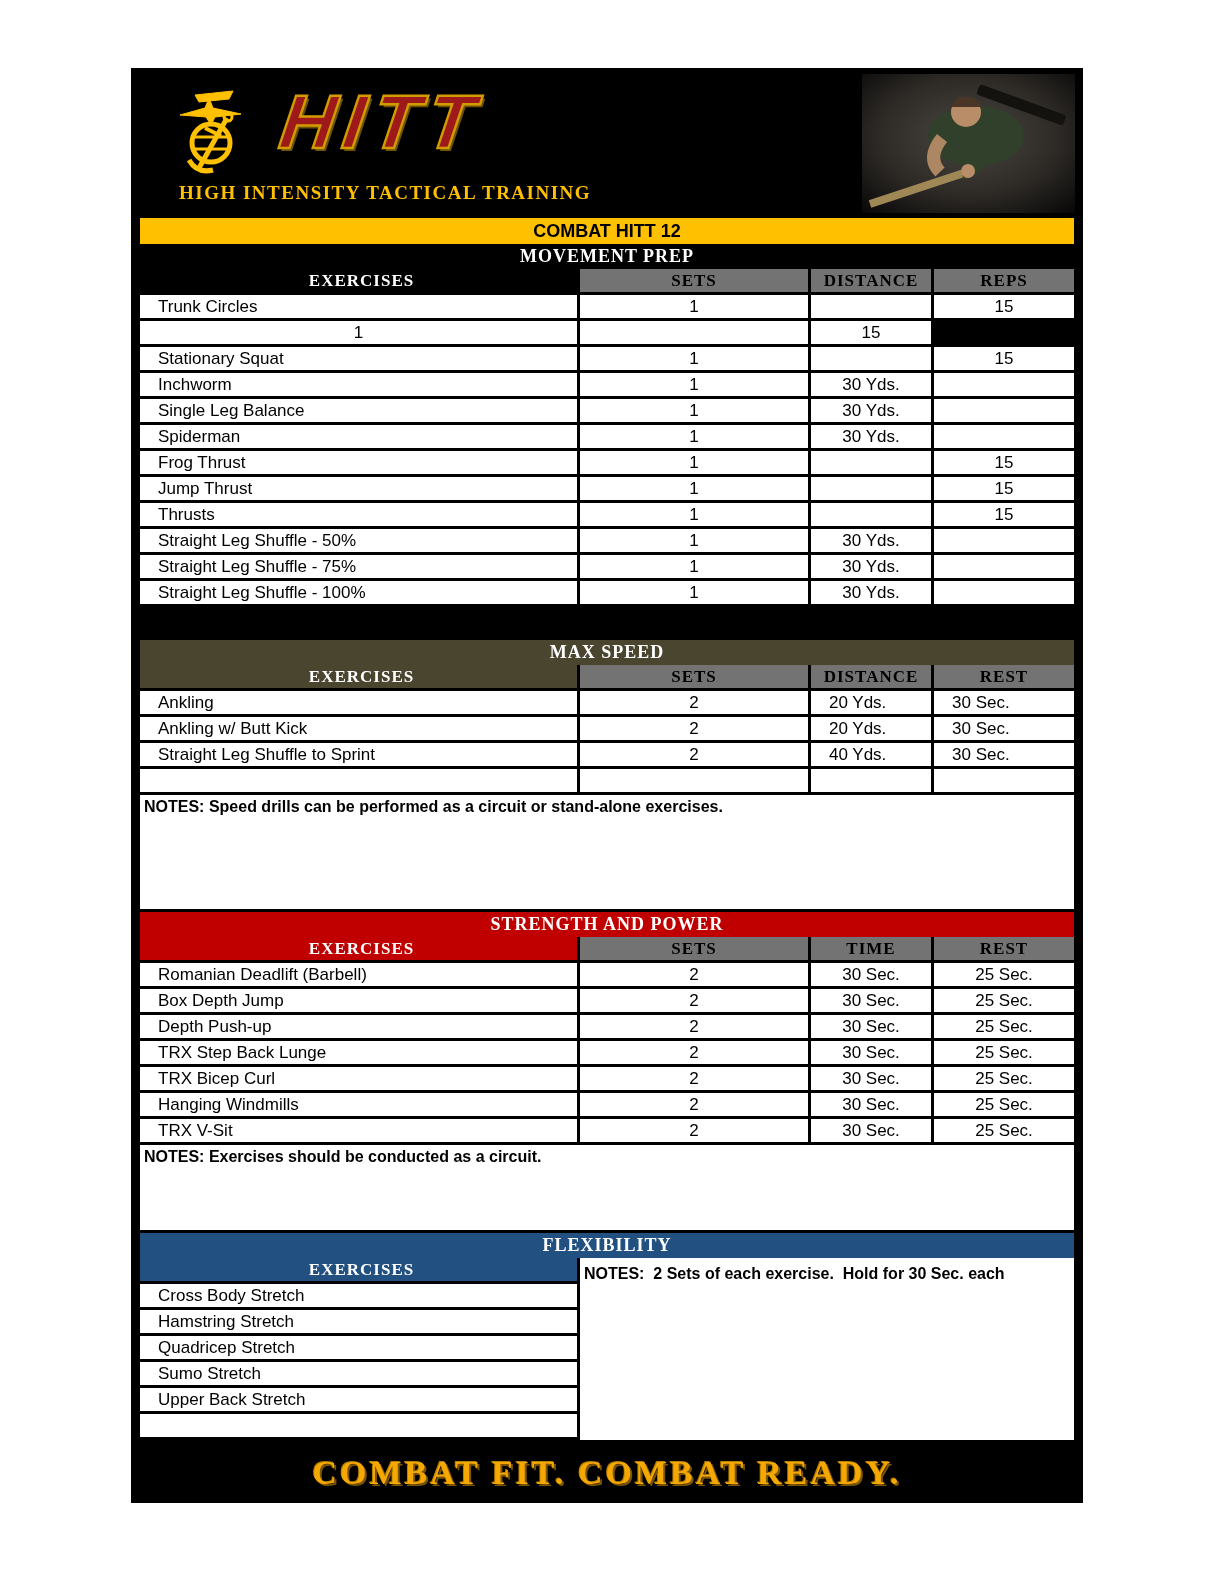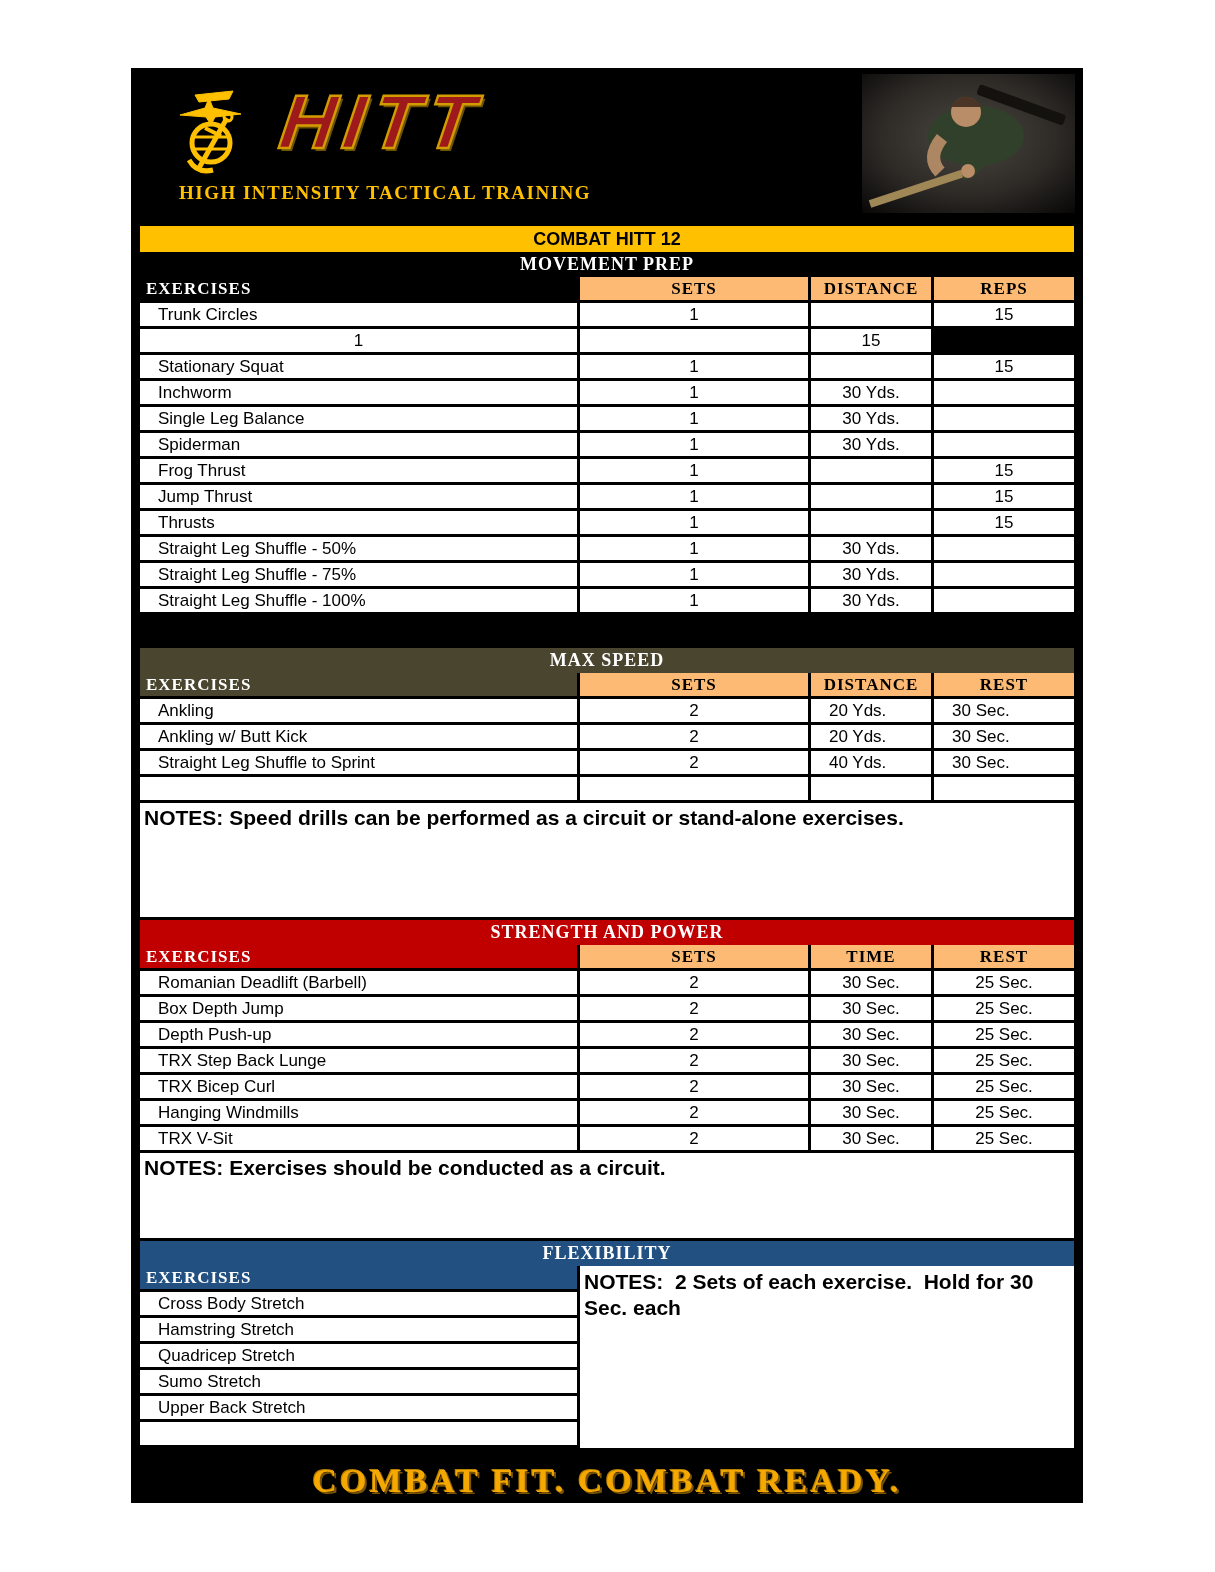--- a/index.html
+++ b/index.html
@@ -13,38 +13,38 @@
   .brand{position:absolute;left:150px;top:10px;font-style:italic;font-weight:800;
          font-size:76px;letter-spacing:8px;color:#9e1a1a;transform:skewX(-8deg);
          font-family:"Liberation Sans",sans-serif;
          -webkit-text-stroke:2.5px #d29b00;
          text-shadow:3px 3px 0 #6d5200;}
   .subtitle{position:absolute;left:48px;top:114px;font-family:"Liberation Serif",serif;
             font-weight:700;font-size:19px;letter-spacing:1.5px;color:#ffc000;}
   .photo{position:absolute;right:8px;top:6px;width:213px;height:139px;overflow:hidden;}
 
   
-  .content{position:absolute;left:9px;top:158px;width:934px;}
+  .content{position:absolute;left:9px;top:150px;width:934px;}
   .stencil{font-family:"Liberation Serif",serif;font-weight:700;letter-spacing:1px;}
 
   .title-bar{height:26px;line-height:26px;background:#ffc000;color:#000;text-align:center;
              font-weight:700;font-size:18px;}
   .section-bar{height:25px;line-height:25px;color:#fff;text-align:center;font-size:18px;}
 
   .trow{display:grid;grid-template-columns:437px 228px 120px 140px;gap:3px;margin-bottom:3px;}
   .flex-table .trow{grid-template-columns:437px;}
   .cell{background:#fff;height:23px;line-height:23px;font-size:17px;color:#000;
         overflow:hidden;white-space:nowrap;padding:0;}
   .cell.a-left{text-align:left;padding-left:18px;}
   .cell.a-center{text-align:center;}
-  .hdr{background:#fdba74;text-align:center;font-size:17px;}
-  .hdr-first{color:#fff;text-align:left;padding-left:6px;}
+  .hdr{background:#737373;text-align:center;font-size:17px;}
+  .hdr-first{color:#fff;text-align:center;padding-left:6px;}
 
   .notes-box{background:#fff;width:934px;box-sizing:border-box;margin-bottom:3px;
-             font-weight:700;font-size:21px;color:#000;padding:3px 4px;}
+             font-weight:700;font-size:16px;color:#000;padding:3px 4px;}
   .notes-speed{height:114px;}
   .notes-strength{height:85px;}
 
   .flex-wrap{display:flex;gap:3px;margin-bottom:0;}
   .flex-table{width:437px;}
   .flex-notes{width:494px;height:182px;margin-bottom:0;line-height:26px;white-space:pre-wrap;}
 
   .footer-bar{height:66px;display:flex;align-items:center;justify-content:center;}
   .footer-text{font-size:34px;letter-spacing:3px;color:#f5a800;
                text-shadow:2px 2px 0 #7a5400, -1px -1px 0 #b87e00;}

